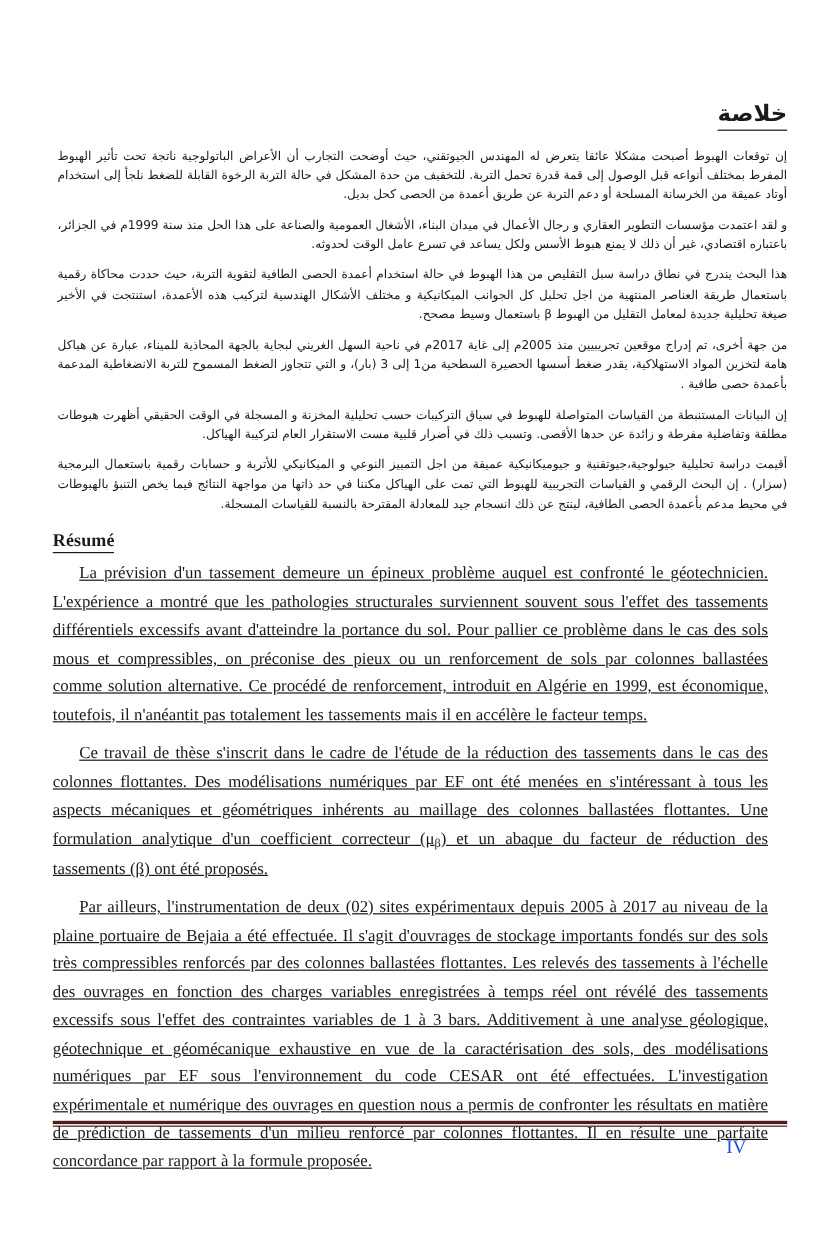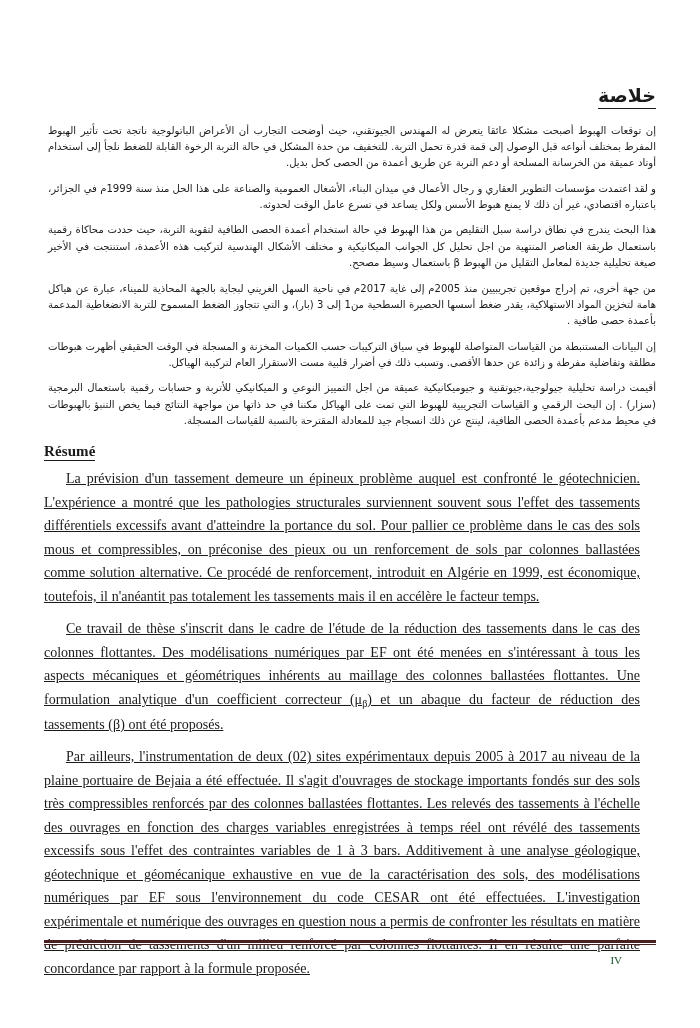--- a/index.html
+++ b/index.html
@@ -108,40 +108,40 @@
     width: 100%;
   }
   .footer-rule-thin {
     height: 1px;
     background: #4a1f1f;
     width: 100%;
   }
   .footer-pageno {
     margin-top: 9px;
     text-align: right;
-    font-size: 11px;
+    font-size: 16px;
     font-family: "Liberation Serif", "DejaVu Serif", serif;
-    color: #14532d;
+    color: #1d4ed8;
     padding-right: 34px;
   }
 </style>
 </head>
 <body>
 
 <div class="page">
   <div class="content">
 
     <section class="ar-section">
       <h1 class="ar-title"><span class="u">خلاصة</span></h1>
 
       <p class="ar-p">إن توقعات الهبوط أصبحت مشكلا عائقا يتعرض له المهندس الجيوتقني، حيث أوضحت التجارب أن الأعراض الباتولوجية ناتجة تحت تأثير الهبوط المفرط بمختلف أنواعه قبل الوصول إلى قمة قدرة تحمل التربة. للتخفيف من حدة المشكل في حالة التربة الرخوة القابلة للضغط نلجأ إلى استخدام أوتاد عميقة من الخرسانة المسلحة أو دعم التربة عن طريق أعمدة من الحصى كحل بديل.</p>
       <p class="ar-p">و لقد اعتمدت مؤسسات التطوير العقاري و رجال الأعمال في ميدان البناء، الأشغال العمومية والصناعة على هذا الحل منذ سنة 1999م في الجزائر، باعتباره اقتصادي، غير أن ذلك لا يمنع هبوط الأسس ولكل يساعد في تسرع عامل الوقت لحدوثه.</p>
       <p class="ar-p">هذا البحث يندرج في نطاق دراسة سبل التقليص من هذا الهبوط في حالة استخدام أعمدة الحصى الطافية لتقوية التربة، حيث حددت محاكاة رقمية باستعمال طريقة العناصر المنتهية من اجل تحليل كل الجوانب الميكانيكية و مختلف الأشكال الهندسية لتركيب هذه الأعمدة، استنتجت في الأخير صيغة تحليلية جديدة لمعامل التقليل من الهبوط β باستعمال وسيط مصحح.</p>
       <p class="ar-p">من جهة أخرى، تم إدراج موقعين تجريبيين منذ 2005م إلى غاية 2017م في ناحية السهل الغريني لبجاية بالجهة المحاذية للميناء، عبارة عن هياكل هامة لتخزين المواد الاستهلاكية، يقدر ضغط أسسها الحصيرة السطحية من1 إلى 3 (بار)، و التي تتجاوز الضغط المسموح للتربة الانضغاطية المدعمة بأعمدة حصى طافية .</p>
-      <p class="ar-p">إن البيانات المستنبطة من القياسات المتواصلة للهبوط في سياق التركيبات حسب الكميات المخزنة و المسجلة في الوقت الحقيقي أظهرت هبوطات مطلقة وتفاضلية مفرطة و زائدة عن حدها الأقصى. وتسبب ذلك في أضرار قلبية مست الاستقرار العام لتركيبة الهياكل.</p>
+      <p class="ar-p">إن البيانات المستنبطة من القياسات المتواصلة للهبوط في سياق التركيبات حسب تحليلية المخزنة و المسجلة في الوقت الحقيقي أظهرت هبوطات مطلقة وتفاضلية مفرطة و زائدة عن حدها الأقصى. وتسبب ذلك في أضرار قلبية مست الاستقرار العام لتركيبة الهياكل.</p>
       <p class="ar-p">أقيمت دراسة تحليلية جيولوجية،جيوتقنية و جيوميكانيكية عميقة من اجل التمييز النوعي و الميكانيكي للأتربة و حسابات رقمية باستعمال البرمجية (سزار) . إن البحث الرقمي و القياسات التجريبية للهبوط التي تمت على الهياكل مكننا في حد ذاتها من مواجهة النتائج فيما يخص التنبؤ بالهبوطات في محيط مدعم بأعمدة الحصى الطافية، لينتج عن ذلك انسجام جيد للمعادلة المقترحة بالنسبة للقياسات المسجلة.</p>
     </section>
 
     <section class="fr-section">
       <h2 class="fr-title"><span class="u">Résumé</span></h2>
 
       <p class="fr-p">La prévision d'un tassement demeure un épineux problème auquel est confronté le géotechnicien. L'expérience a montré que les pathologies structurales surviennent souvent sous l'effet des tassements différentiels excessifs avant d'atteindre la portance du sol. Pour pallier ce problème dans le cas des sols mous et compressibles, on préconise des pieux ou un renforcement de sols par colonnes ballastées comme solution alternative. Ce procédé de renforcement, introduit en Algérie en 1999, est économique, toutefois, il n'anéantit pas totalement les tassements mais il en accélère le facteur temps.</p>
 
       <p class="fr-p"><span>Ce travail de thèse s'inscrit dans le cadre de l'étude de la réduction des tassements dans le cas des colonnes flottantes. Des modélisations numériques par EF ont été menées en s'intéressant à tous les aspects mécaniques et géométriques inhérents au maillage des colonnes ballastées flottantes. Une formulation analytique d'un coefficient correcteur (μ</span><sub class="beta">β</sub><span>) et un abaque du facteur de réduction des tassements  (β) ont été proposés.</span></p>
 

